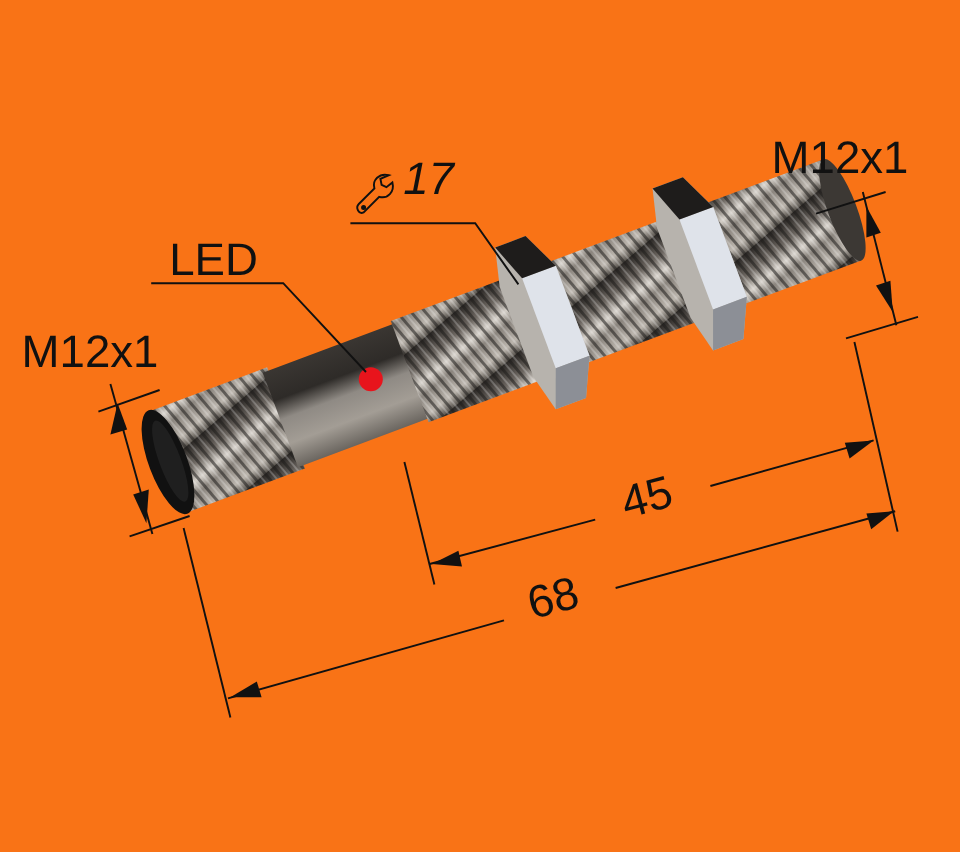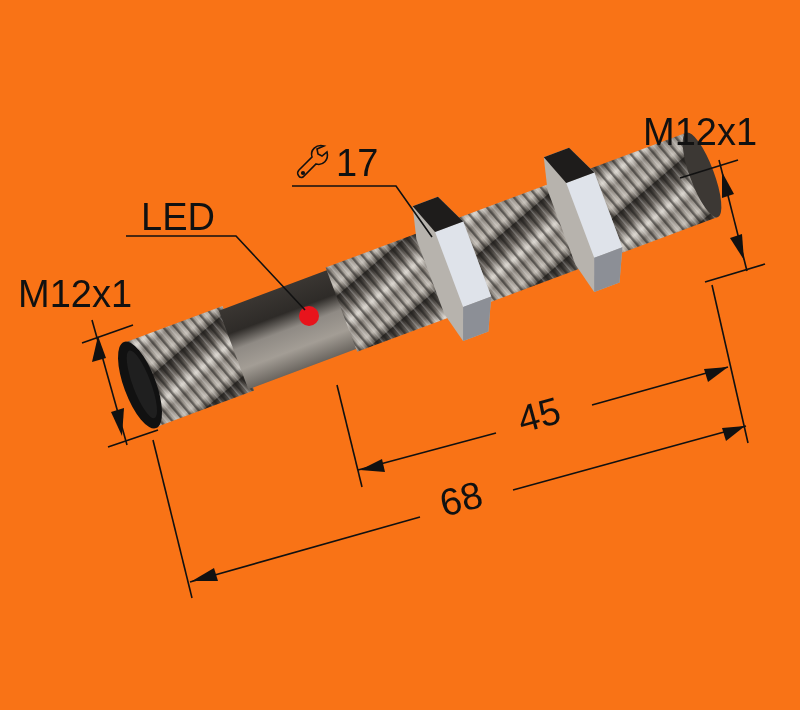--- a/index.html
+++ b/index.html
@@ -103,18 +103,18 @@
       <polygon points="745,426 722,428 726,441"></polygon>
     </g>
 
     <g stroke="#111" stroke-width="1.6" fill="none" transform="translate(296,142)">
       <path d="M28 4 C20 2 14 8 16 15 L3 28 C0 31 3 37 7 35 L20 22 C27 24 33 18 31 10 L26 14 L22 12 L21 7 Z"></path>
       <circle cx="7" cy="31" r="1.3" fill="#111"></circle>
     </g>
   </svg>
 
   <div class="lbl big" style="left:643px;top:113px;">M12x1</div>
-  <div class="lbl big" style="left:336px;top:144px;">17</div>
+  <div class="lbl big" style="left:336px;top:131px;font-style:italic;">17</div>
   <div class="lbl big" style="left:126px;top:198px;margin-left:15px;">LED</div>
   <div class="lbl big" style="left:18px;top:275px;">M12x1</div>
   <div class="lbl dim" style="left:518px;top:396px;transform:rotate(-15deg);">45</div>
   <div class="lbl dim" style="left:440px;top:480px;transform:rotate(-15deg);">68</div>
 </div>
 
 </body></html>

